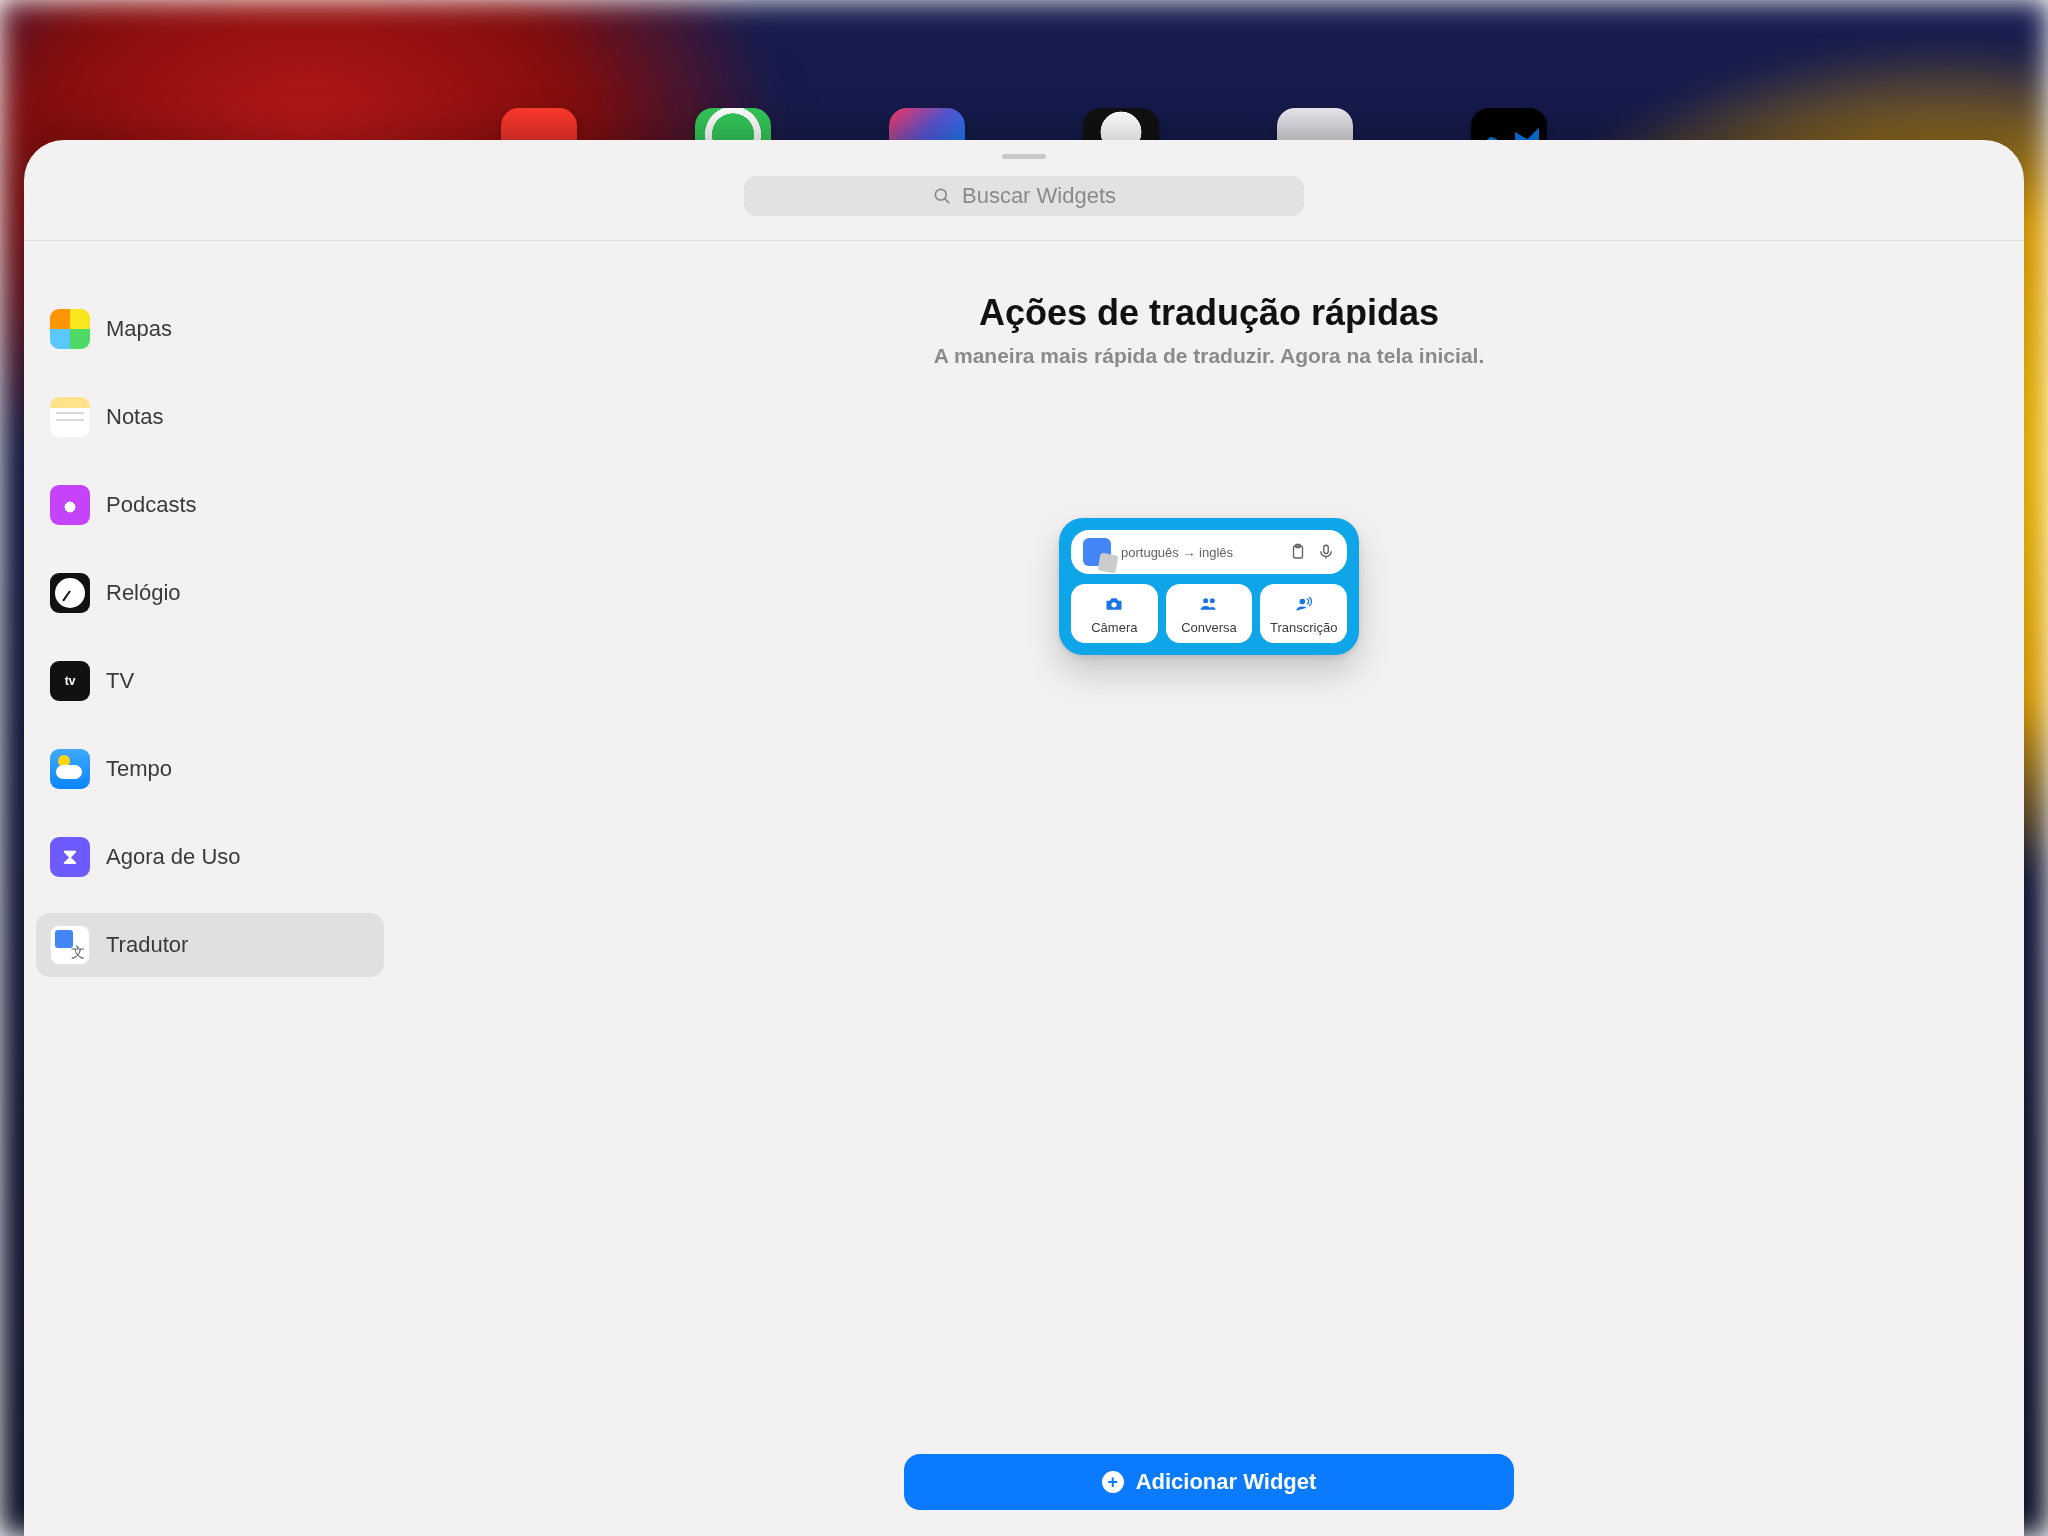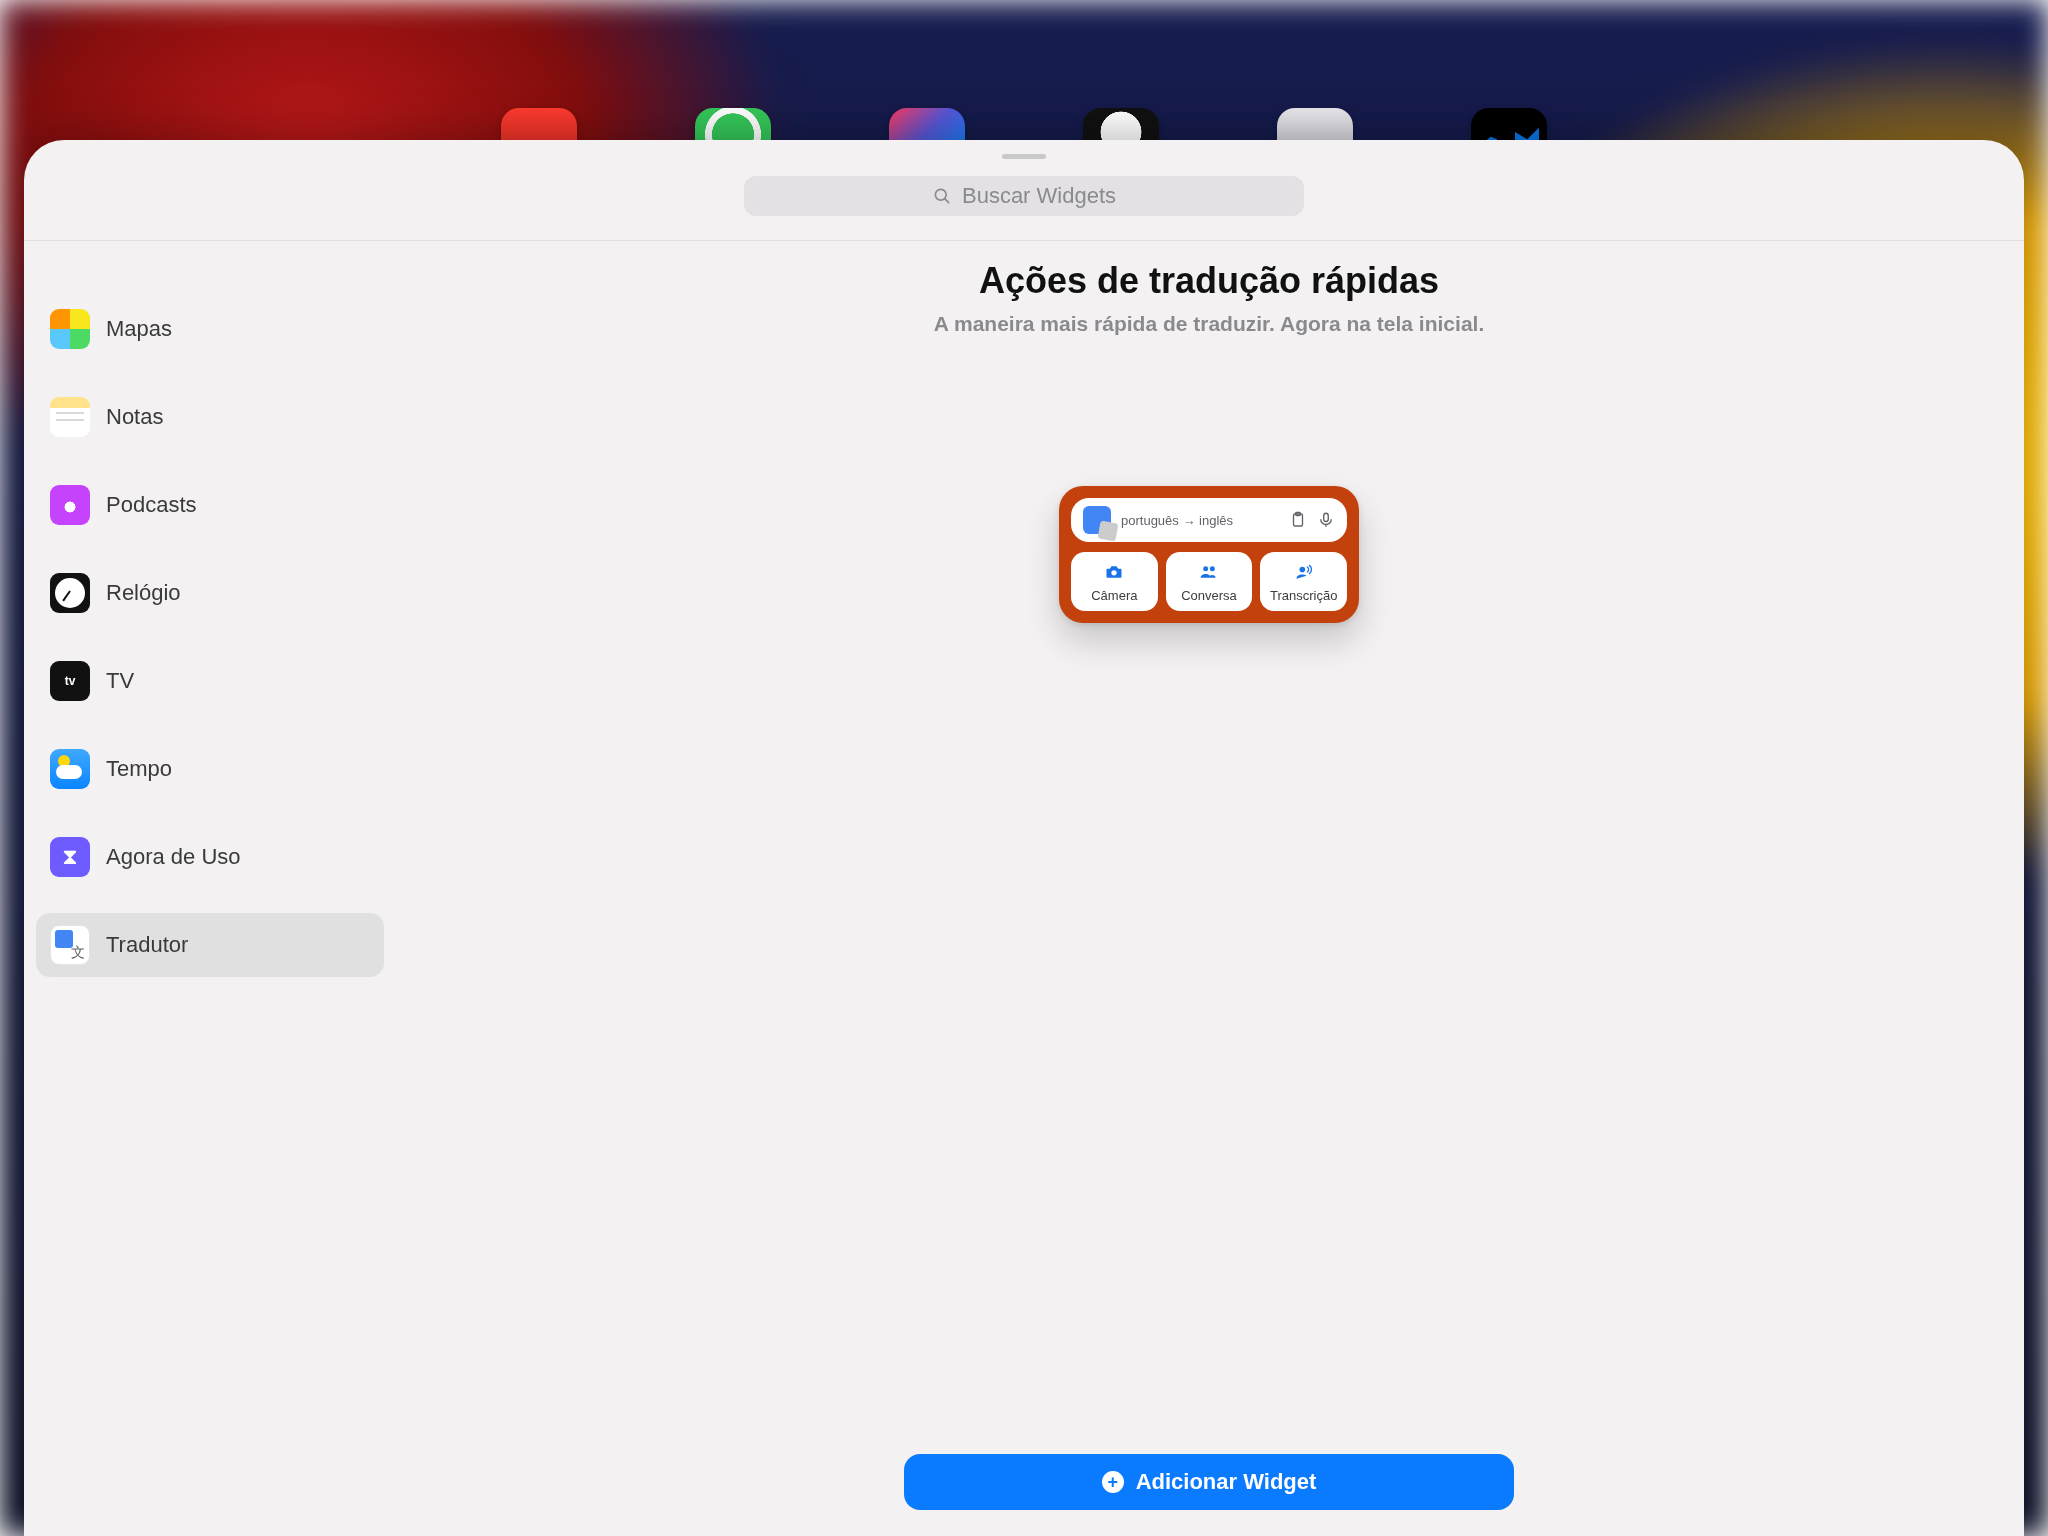--- a/index.html
+++ b/index.html
@@ -85,26 +85,26 @@
 .ic-weather::after { content:""; position:absolute; left:6px; top:16px; width:26px; height:14px; background:#fff; border-radius:10px; }
 .ic-weather::before { content:""; position:absolute; left:8px; top:6px; width:12px; height:12px; background:#ffd60a; border-radius:50%; }
 .ic-screentime { background:#6e5bff; }
 .ic-screentime::after { content:"⧗"; position:absolute; inset:0; display:flex; align-items:center; justify-content:center; color:#fff; font-size:22px; }
 .ic-translate { background:#fff; border:1px solid #e4e4e7; }
 .ic-translate::before { content:""; position:absolute; left:4px; top:4px; width:18px; height:18px; background:#4285f4; border-radius:3px; }
 .ic-translate::after { content:"文"; position:absolute; right:4px; bottom:2px; font-size:14px; color:#5f6368; }
 
 
 .main { flex:1; position: relative; display:flex; flex-direction:column; align-items:center; }
-.main h1 { margin-top: 20px; font-size: 36px; font-weight: 700; color:#111;text-align:center; }
+.main h1 { margin-top: 52px; font-size: 36px; font-weight: 700; color:#111;text-align:center; }
 .main p.sub { margin-top: 10px; font-size: 21px; color:#8a8a8e;font-weight:bold; }
 
 .preview {
   margin-top: 150px;
-  width: 300px; background:#c2410c; border-radius: 24px;
+  width: 300px; background:#0ea5e9; border-radius: 24px;
   padding: 12px; box-shadow: 0 18px 34px rgba(0,0,0,.18), 0 2px 6px rgba(0,0,0,.1);
 }
 .preview-row1 {
   background:#fff; border-radius: 18px; padding: 8px 12px;
   display:flex; align-items:center; gap:10px;
 }
 .gt-logo { width:28px; height:28px; border-radius:6px; background:#4285f4; position:relative; flex:0 0 28px; }
 .gt-logo::after { content:""; position:absolute; right:-6px; bottom:-6px; width:18px; height:18px; background:#ccc; border-radius:3px; transform:rotate(10deg); }
 .lang-pill { font-size:13px; color:#5f6368; white-space:nowrap; }
 .spacer { flex:1; }

